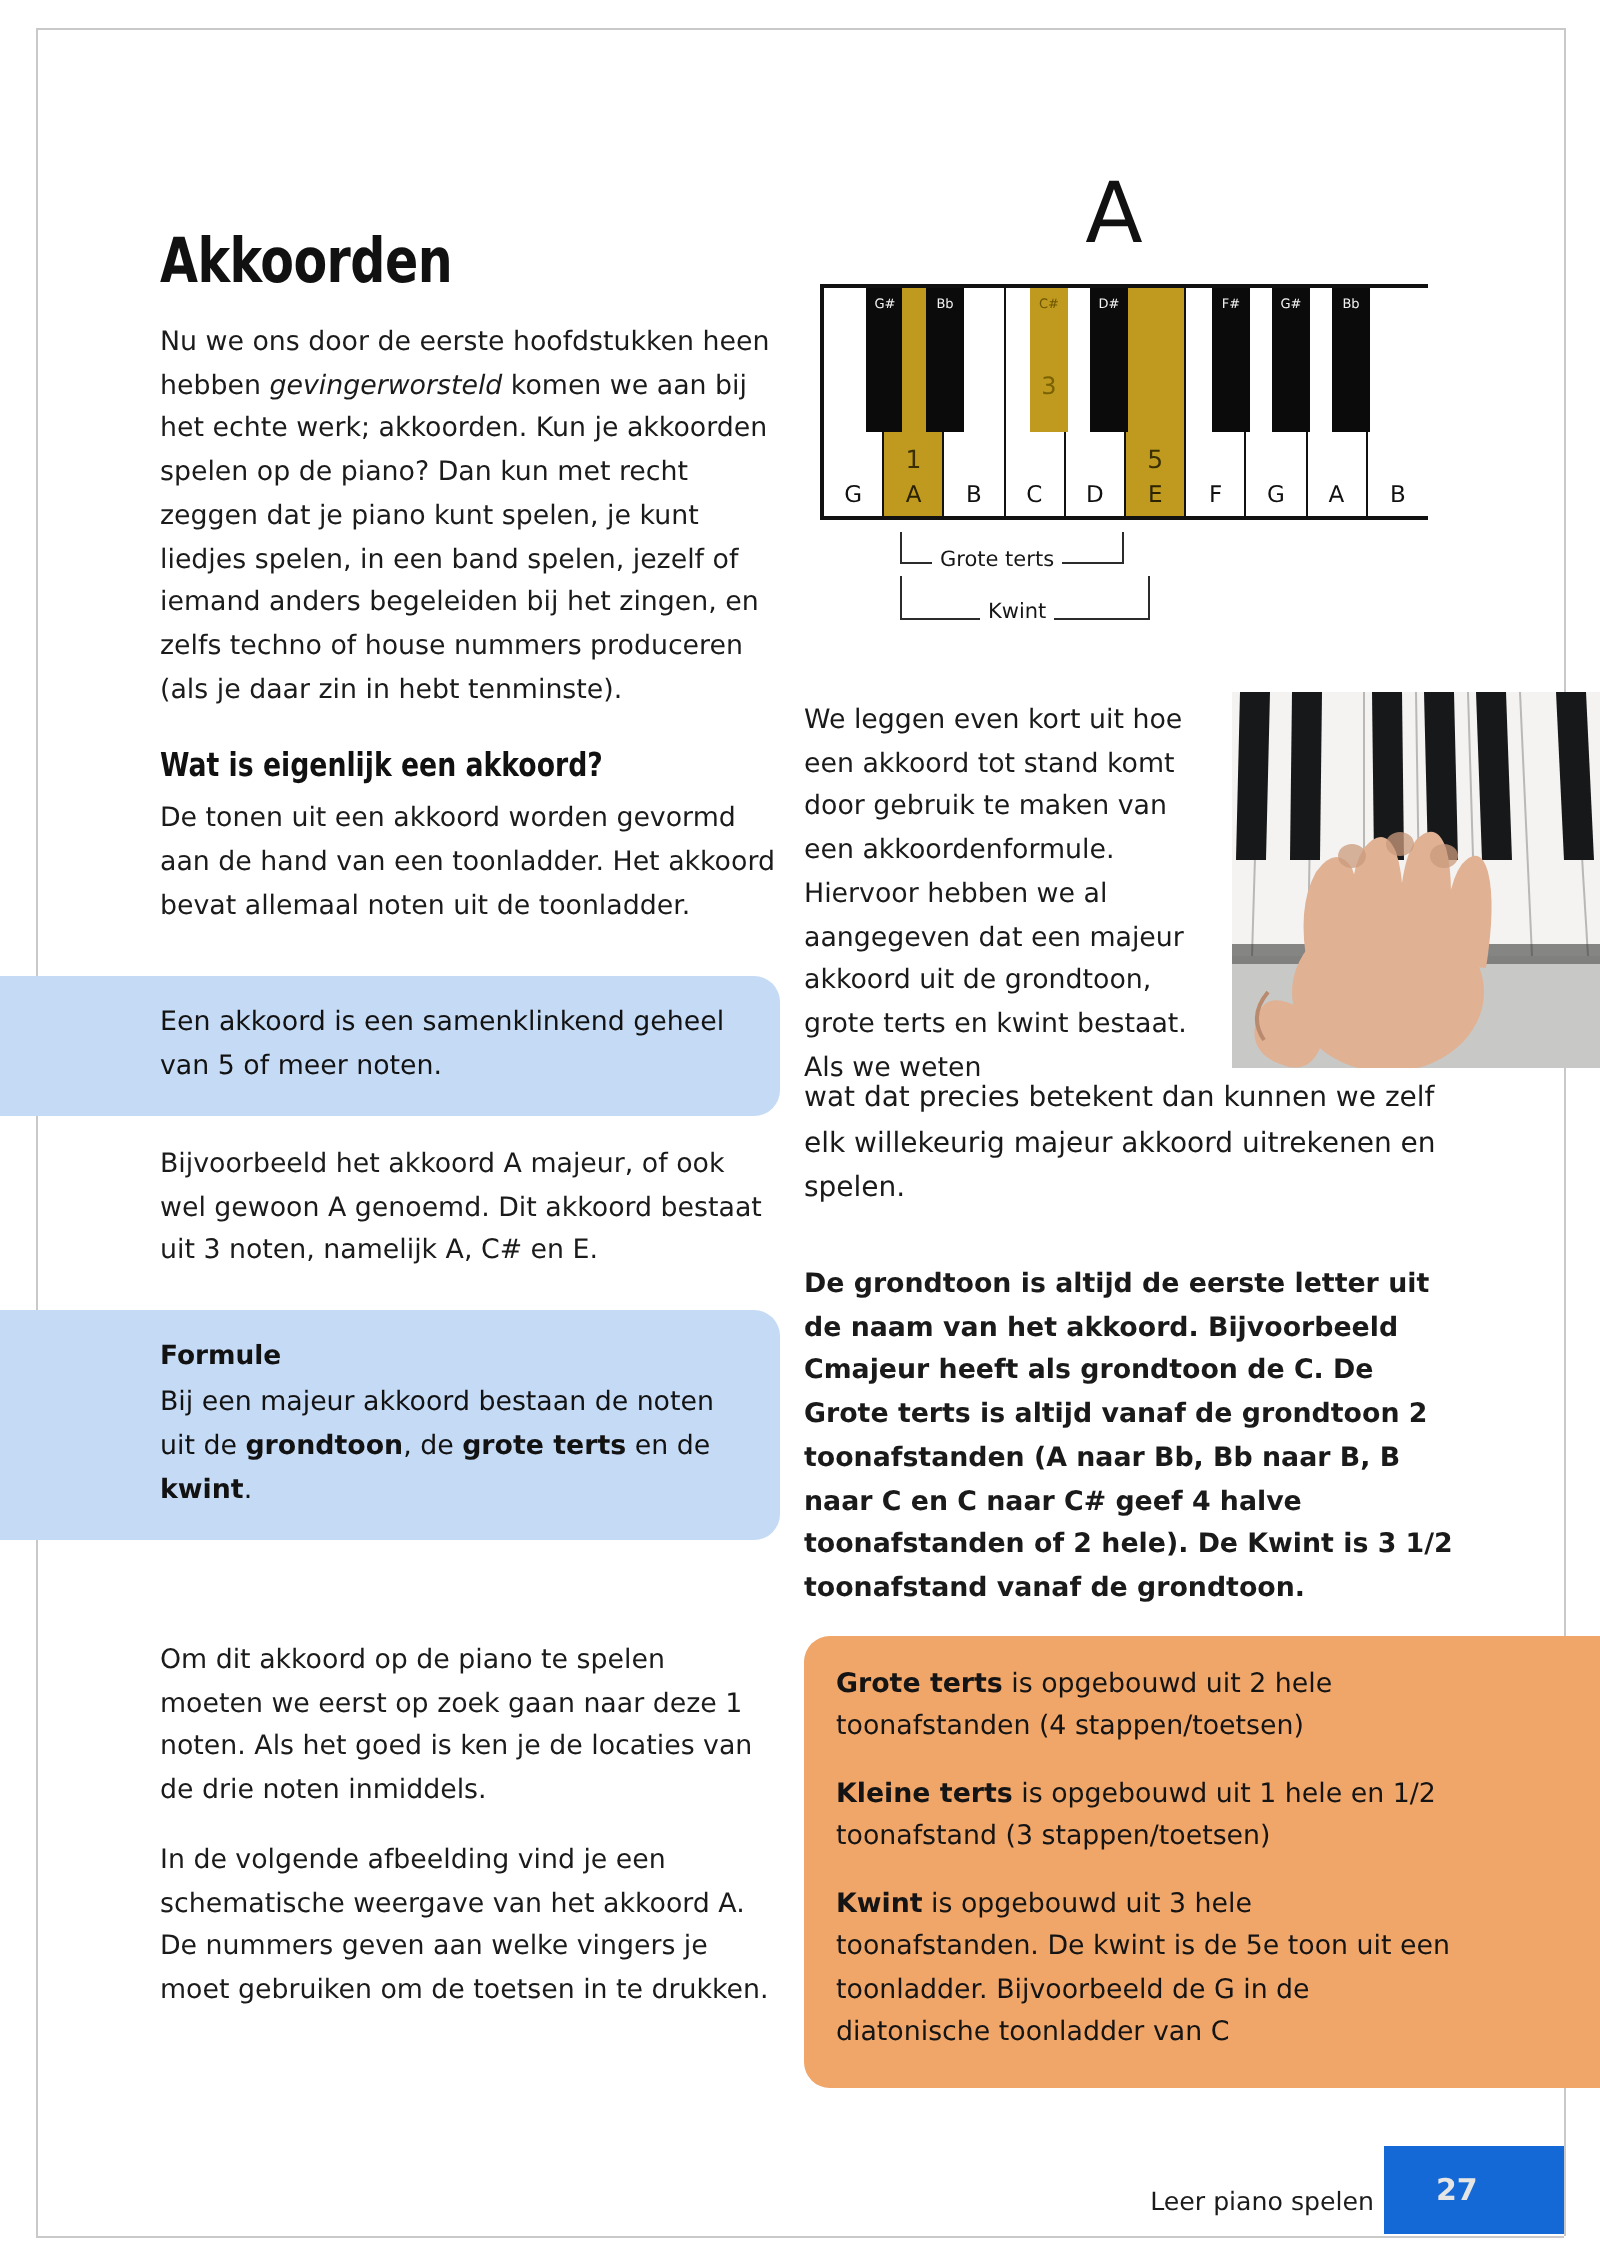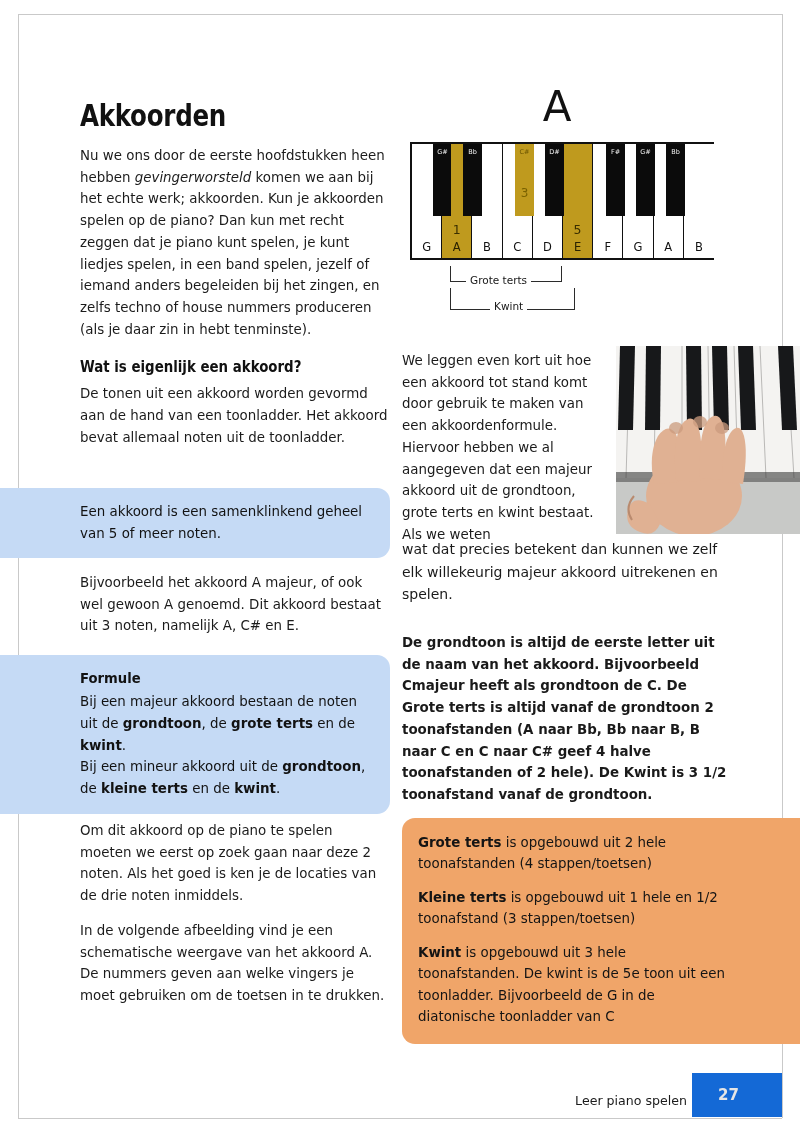--- a/index.html
+++ b/index.html
@@ -20,21 +20,21 @@
   }
   
   .frame-left  { position:absolute; left:18px;  top:14px; width:1px; height:1104px; background:#c9c9c9; }
   .frame-top   { position:absolute; left:18px;  top:14px; width:764px; height:1px; background:#c9c9c9; }
   .frame-right { position:absolute; left:782px; top:14px; width:1px; height:1104px; background:#c9c9c9; }
   .frame-bot   { position:absolute; left:18px;  top:1118px; width:764px; height:1px; background:#c9c9c9; }
 
   
   .col-left {
     position: absolute;
-    left: 80px; top: 100px;
+    left: 80px; top: 116px;
     width: 308px;
   }
   h1.chapter-title {
     font-family: "DejaVu Sans Condensed", "Liberation Sans Narrow", "Liberation Sans", sans-serif;
     font-weight: 800;
     font-size: 31px;
     line-height: 1.0;
     letter-spacing: -0.3px;
     margin: 0 0 14px 0;
     transform: scaleX(0.88);
@@ -292,25 +292,24 @@
     <span>Een akkoord is een samenklinkend geheel van 5 of meer noten.</span>
   </div>
 
   <div style="position:absolute; left:80px; top:572px; width:308px;">
     <p class="body">Bijvoorbeeld het akkoord A majeur, of ook wel gewoon A genoemd. Dit akkoord bestaat uit 3 noten, namelijk A, C# en E.</p>
   </div>
 
   <div class="callout-blue" id="callout-formula">
     <div class="callout-title">Formule</div>
     <div><span>Bij een majeur akkoord bestaan de noten uit de </span><b>grondtoon</b><span>, de </span><b>grote terts</b><span> en de </span><b>kwint</b><span>.</span></div>
-    <div><span>Bij een mineur akkoord uit de </span><b>grondtoon</b><span>, de </span><b>kleine terts</b><span> en de </span><b>kwint</b><span>.</span></div>
   </div>
 
   <div style="position:absolute; left:80px; top:820px; width:308px;">
-    <p class="body">Om dit akkoord op de piano te spelen moeten we eerst op zoek gaan naar deze 2 noten. Als het goed is ken je de locaties van de drie noten inmiddels.</p>
+    <p class="body">Om dit akkoord op de piano te spelen moeten we eerst op zoek gaan naar deze 1 noten. Als het goed is ken je de locaties van de drie noten inmiddels.</p>
     <p class="body">In de volgende afbeelding vind je een schematische weergave van het akkoord A. De nummers geven aan welke vingers je moet gebruiken om de toetsen in te drukken.</p>
   </div>
 
   <div class="col-right">
 
     <div class="chord-letter">A</div>
 
     <div class="keyboard-wrap">
       <div class="keyboard">
 

